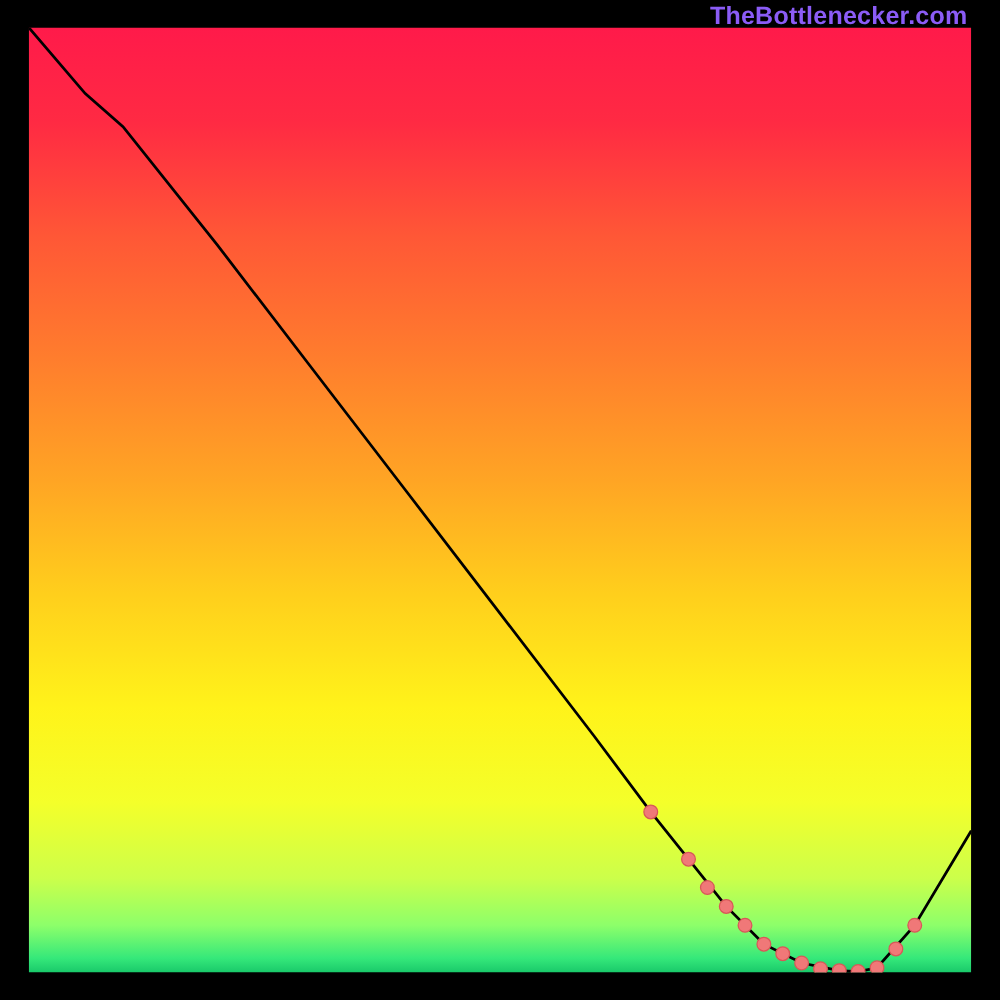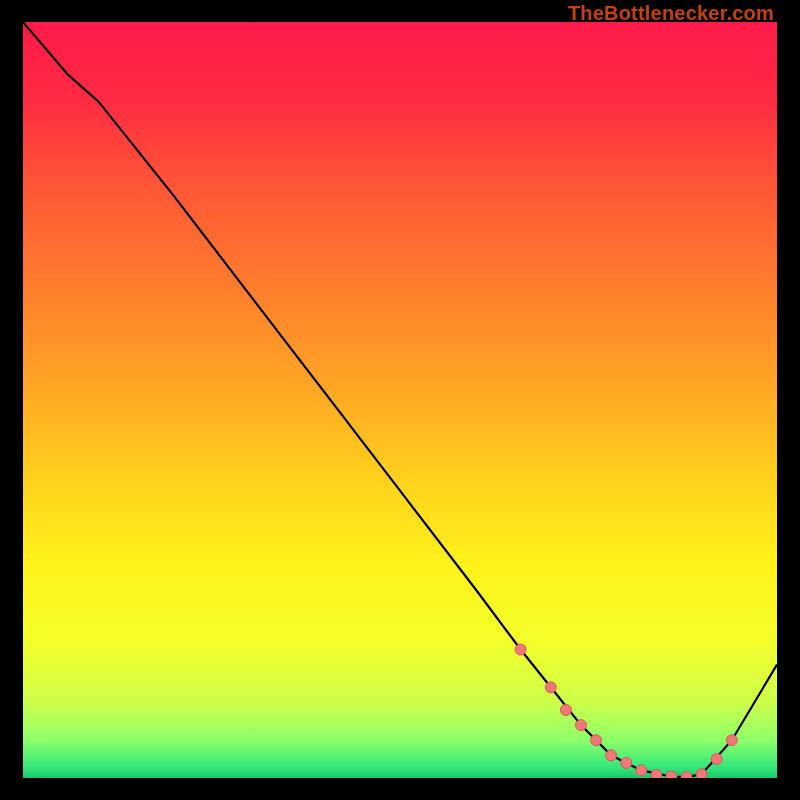--- a/index.html
+++ b/index.html
@@ -16,21 +16,21 @@
     left: 23px;
     top: 22px;
     width: 754px;
     height: 756px;
     background: #000;
   }
   .attribution {
     position: absolute;
     top: 2px;
     right: 26px;
-    color: #c2410c;
+    color: #8b5cf6;
     font-size: 20px;
     font-weight: 600;
     letter-spacing: 0.2px;
   }
   svg {
     position: absolute;
     left: 23px;
     top: 22px;
     width: 754px;
     height: 756px;

